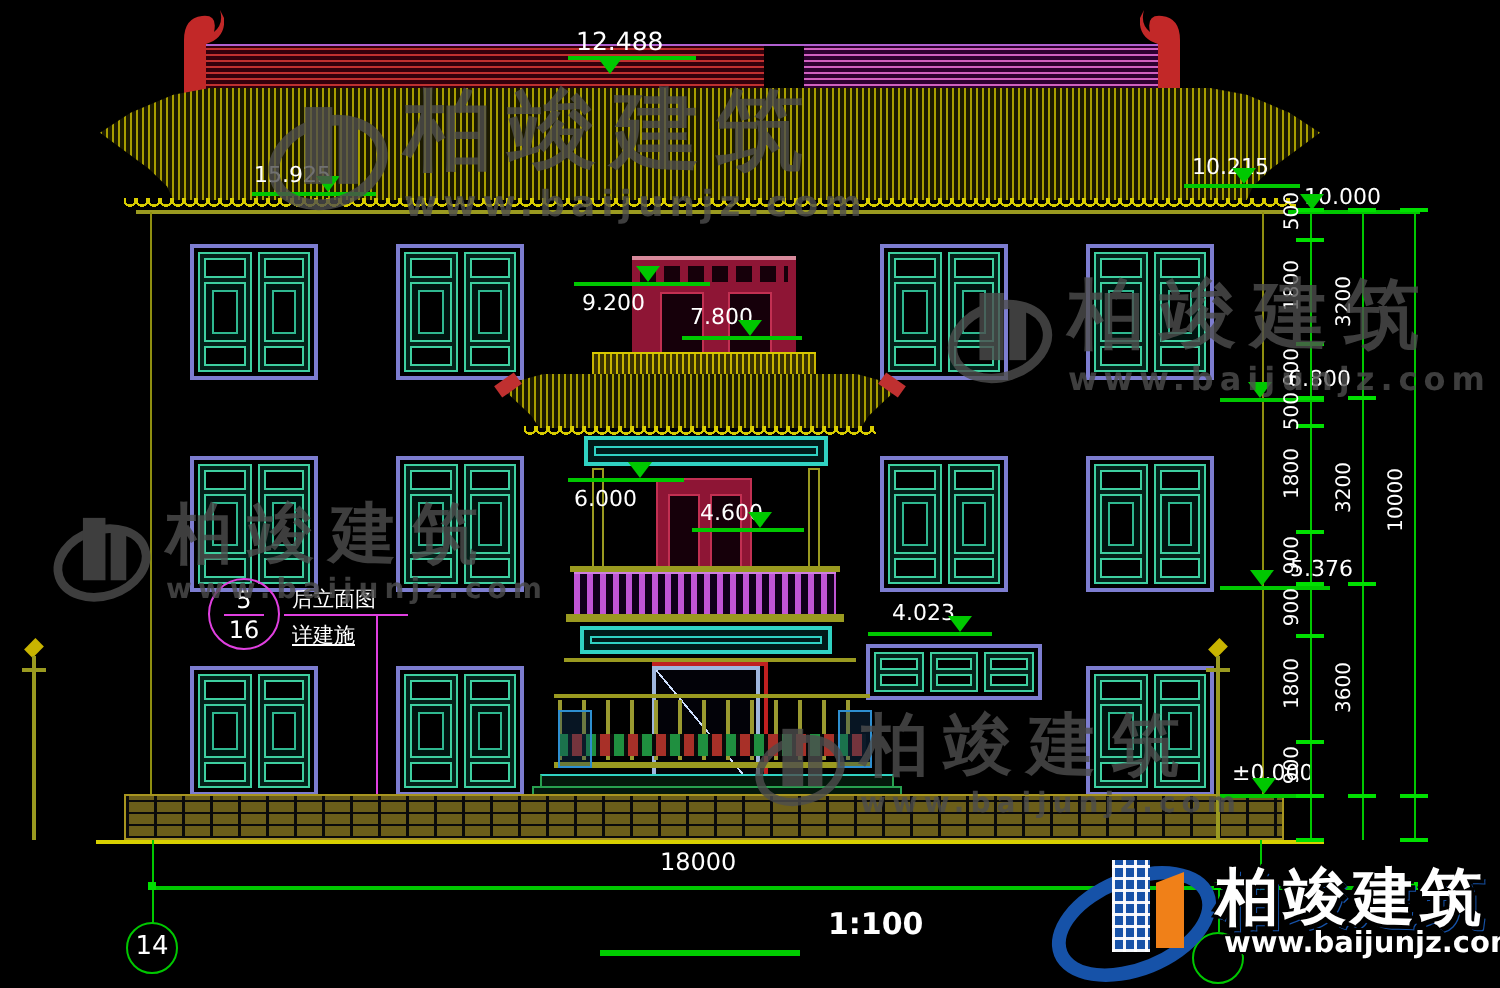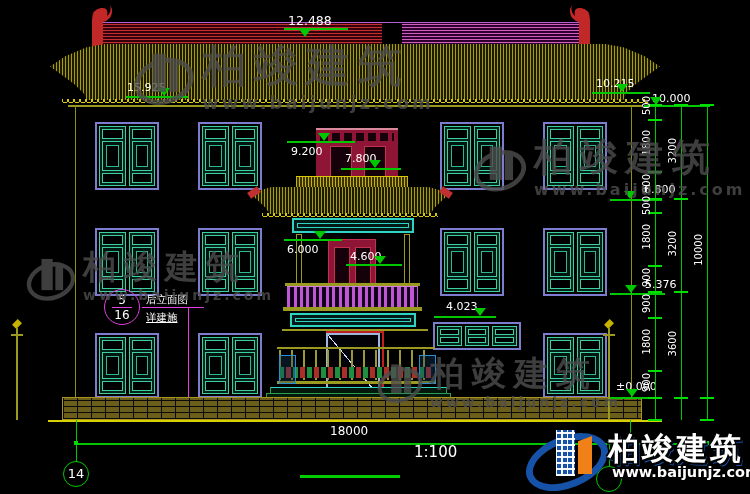--- a/index.html
+++ b/index.html
@@ -461,21 +461,21 @@
       <rect x="19" y="8" width="13" height="36" fill="#4e4e4e"></rect>
         <rect x="35" y="15" width="9" height="29" fill="#4e4e4e"></rect>
     </svg>
     <div>
       <div class="wm-name" style="font-size:34px;">柏竣建筑</div>
       <div class="wm-url" style="font-size:14px;">www.baijunjz.com</div>
     </div>
   </div>
 
   <div class="abs" style="left:300px;top:475px;width:100px;height:3px;background:#00cc00;"></div>
-  <span class="abs scale-txt" style="left:414px;top:443px;">1:100</span>
+  <span class="abs scale-txt" style="left:414px;top:453px;font-weight:bold;">1:100</span>
 
   <div>
     <div class="abs lg-swoosh" style="left:524px;top:436px;width:86px;height:52px;"></div>
     <div class="abs lg-b1" style="left:556px;top:430px;width:19px;height:46px;"></div>
     <div class="abs lg-b2" style="left:578px;top:436px;width:14px;height:38px;"></div>
     <div class="abs logo-name" style="left:608px;top:428px;">柏竣建筑</div>
     <div class="abs logo-url" style="left:612px;top:464px;">www.baijunjz.com</div>
   </div>
 
 </div>

